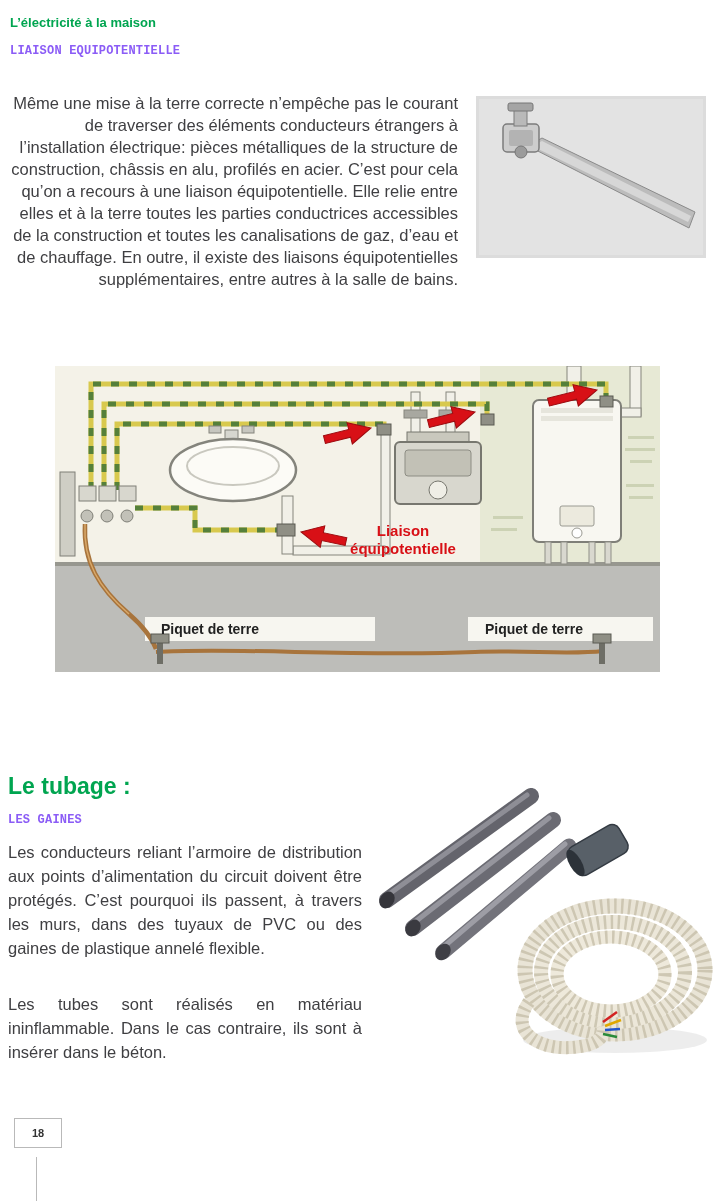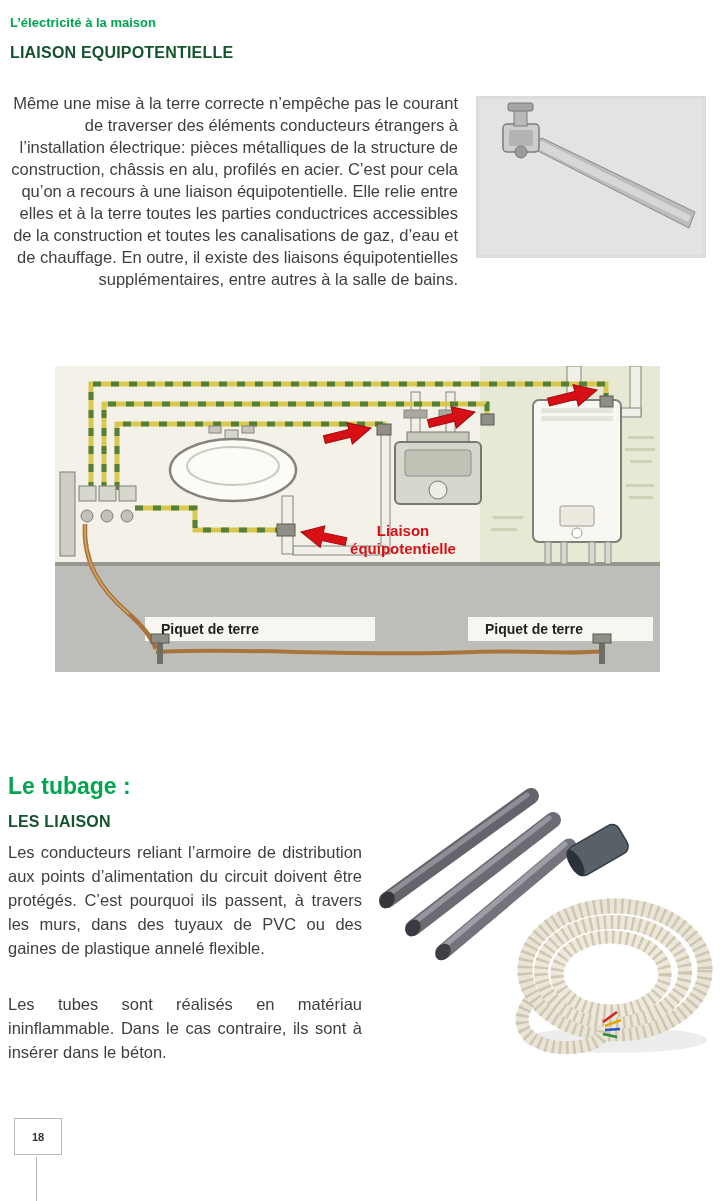--- a/index.html
+++ b/index.html
@@ -13,37 +13,37 @@
     color: #3f3f42;
     overflow: hidden;
     margin: 0 auto;
   }
   .doc-header {
     position: absolute; top: 7px; left: 10px;
     font-size: 13px; font-weight: bold; color: #00a550; margin-top: 8px;
   }
   .h-section {
     position: absolute; left: 10px;
-    font-weight: bold; color: #14532d; font-size: 16px; letter-spacing: .2px;
+    font-weight: bold; color: #8b5cf6; font-size: 12px; letter-spacing: .2px; font-family: Liberation Mono, monospace;
   }
   #h-liaison { top: 44px; }
   #h-gaines  { top: 813px; left: 8px; }
   .h-big {
     position: absolute; top: 731px; left: 8px;
     font-size: 23px; font-weight: bold; color: #00a550; margin-top: 42px;
   }
   .para { position: absolute; font-size: 16.5px; color: #3f3f42; }
   #para1 { top: 92px;  left: 8px; width: 450px; line-height: 22px; text-align: right; }
   #para2 { top: 840px; left: 8px; width: 354px; line-height: 24px; text-align: justify; }
   #para3 { top: 992px; left: 8px; width: 354px; line-height: 24px; text-align: justify; }
   #img-strap { position: absolute; top: 96px;  left: 476px; width: 230px; height: 162px; display: block; }
   #diagram   { position: absolute; top: 366px; left: 55px;  width: 605px; height: 306px; display: block; }
   #img-tubes { position: absolute; top: 788px; left: 365px; width: 350px; height: 300px; display: block; }
   .footer-box {
-    position: absolute; left: 14px; top: 1118px; width: 48px; height: 37px;
+    position: absolute; left: 14px; top: 1118px; width: 48px; height: 30px;
     border: 1px solid #b9b9b9;
     display: flex; align-items: center; justify-content: center;
     font-size: 11px; font-weight: bold; color: #333333;
   }
   .footer-line {
     position: absolute; left: 36px; top: 1157px; width: 1px; height: 44px;
     background: #b9b9b9;
   }
 </style>
 </head>
@@ -180,21 +180,21 @@
     <g>
       <text x="348" y="170" fill="#d81016" font-size="15" font-weight="bold" text-anchor="middle">Liaison</text>
       <text x="348" y="188" fill="#d81016" font-size="15" font-weight="bold" text-anchor="middle">équipotentielle</text>
       <text x="106" y="268" fill="#222222" font-size="14" font-weight="bold">Piquet de terre</text>
       <text x="430" y="268" fill="#222222" font-size="14" font-weight="bold">Piquet de terre</text>
     </g>
   </svg>
 
   <h2 class="h-big">Le tubage :</h2>
 
-  <h3 class="h-section" id="h-gaines">LES LIAISON</h3>
+  <h3 class="h-section" id="h-gaines">LES GAINES</h3>
 
   <p class="para" id="para2">Les conducteurs reliant l’armoire de distribution aux points d’alimentation du circuit doivent être protégés. C’est pourquoi ils passent, à travers les murs, dans des tuyaux de PVC ou des gaines de plastique annelé flexible.</p>
   <p class="para" id="para3">Les tubes sont réalisés en matériau ininflammable. Dans le cas contraire, ils sont à insérer dans le béton.</p>
 
   <svg id="img-tubes" viewBox="0 0 350 300" xmlns="http://www.w3.org/2000/svg">
     <rect width="350" height="300" fill="#ffffff"></rect>
     <g stroke-linecap="round">
       <line x1="22" y1="112" x2="166" y2="8" stroke="#64646c" stroke-width="16"></line>
       <line x1="20" y1="109" x2="162" y2="7" stroke="#8e8e96" stroke-width="5"></line>
       <ellipse cx="22" cy="112" rx="7" ry="9" fill="#35353b" transform="rotate(35 22 112)"></ellipse>

